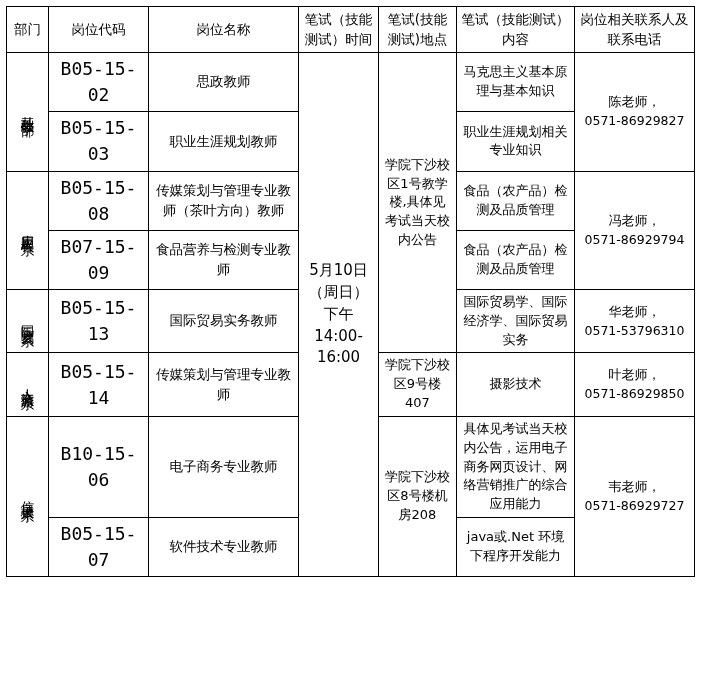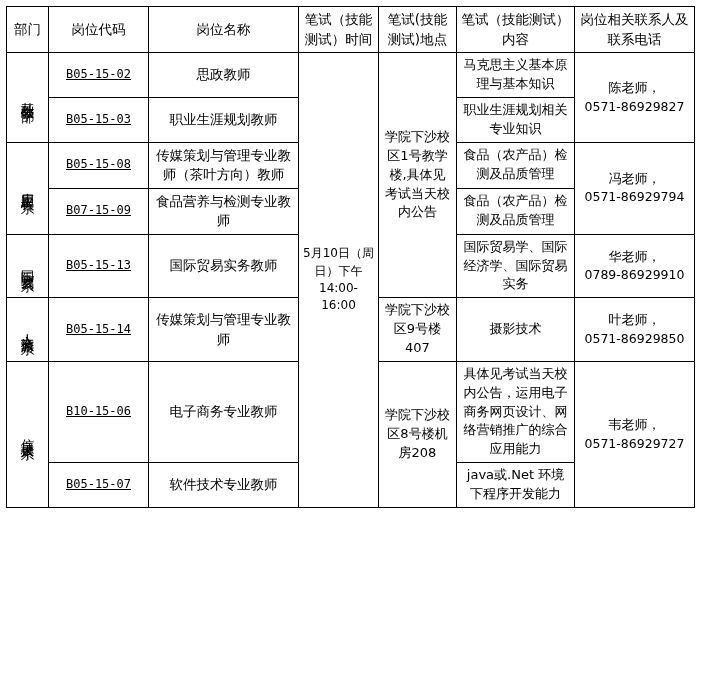--- a/index.html
+++ b/index.html
@@ -54,33 +54,32 @@
     margin: 0 auto;
     display: inline-block;
     line-height: 1.1;
     font-size: 13.5px;
   }
   td.dept-cell {
     padding: 4px 2px;
   }
   .code {
     font-family: "DejaVu Sans Mono", "Liberation Mono", monospace;
-    font-size: 12px;
+    font-size: 18px;
     letter-spacing: 0px;
-    text-decoration: underline;
   }
   .contact-line {
     display: block;
   }
   .contact-phone {
     font-family: "DejaVu Sans", "Liberation Sans", sans-serif;
     font-size: 12.5px;
   }
   .time-cell {
-    font-size: 12px;
+    font-size: 15px;
     line-height: 1.6;
   }
   .place-cell {
     font-size: 13px;
     line-height: 1.6;
   }
   .content-cell {
     font-size: 13px;
     line-height: 1.55;
     padding: 6px 5px;
@@ -162,21 +161,21 @@
 
       <tr>
         <td class="dept-cell">
           <span class="vertical">国际贸易系</span>
         </td>
         <td class="code">B05-15-13</td>
         <td class="title-cell">国际贸易实务教师</td>
         <td class="content-cell">国际贸易学、国际经济学、国际贸易实务</td>
         <td>
           <span class="contact-line">华老师，</span>
-          <span class="contact-line contact-phone">0789-86929910</span>
+          <span class="contact-line contact-phone">0571-53796310</span>
         </td>
       </tr>
 
       <tr>
         <td class="dept-cell">
           <span class="vertical">人文旅游系</span>
         </td>
         <td class="code">B05-15-14</td>
         <td class="title-cell">传媒策划与管理专业教师</td>
         <td class="place-cell">学院下沙校区9号楼407</td>

